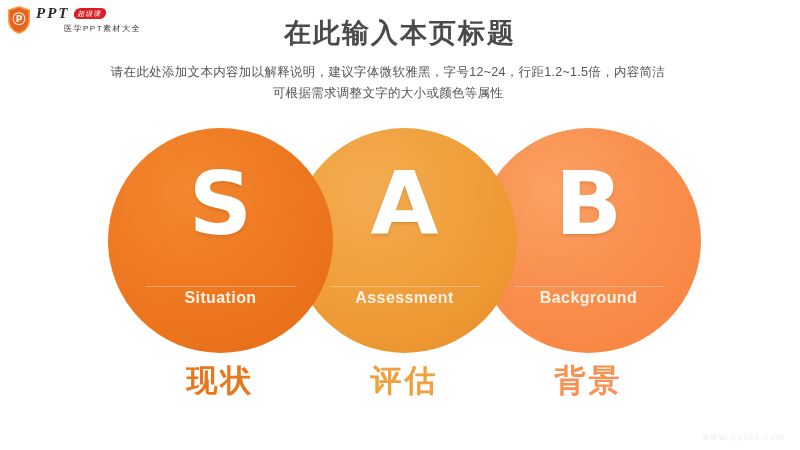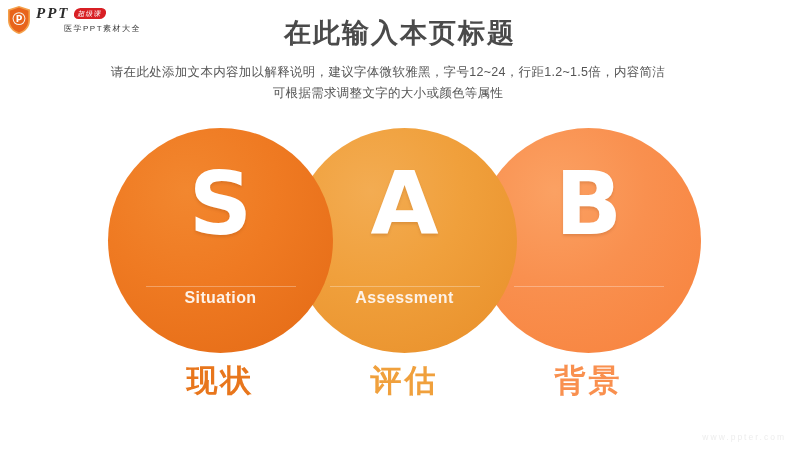--- a/index.html
+++ b/index.html
@@ -239,20 +239,21 @@
       <div class="circle-letter">A</div>
       <div class="circle-divider"></div>
       <div class="circle-caption">Assessment</div>
     </div>
   </div>
 
   <div class="circle" id="circle-2">
     <div class="circle-inner">
       <div class="circle-letter">B</div>
       <div class="circle-divider"></div>
+      <div class="circle-caption">Background</div>
     </div>
   </div>
 
 </div>
 
 <div id="labels-row">
   <div class="cn-label" id="cn-label-0">现状</div>
   <div class="cn-label" id="cn-label-1">评估</div>
   <div class="cn-label" id="cn-label-2">背景</div>
 </div>

